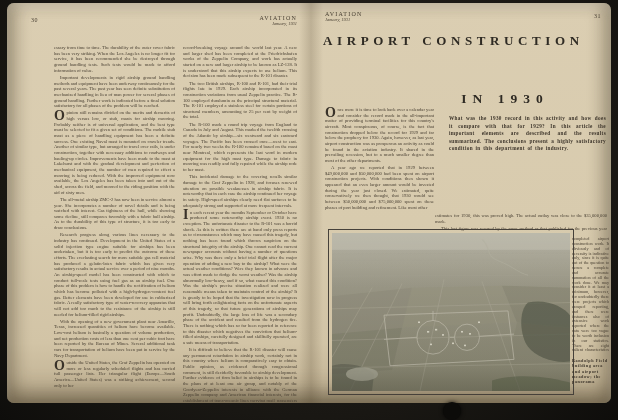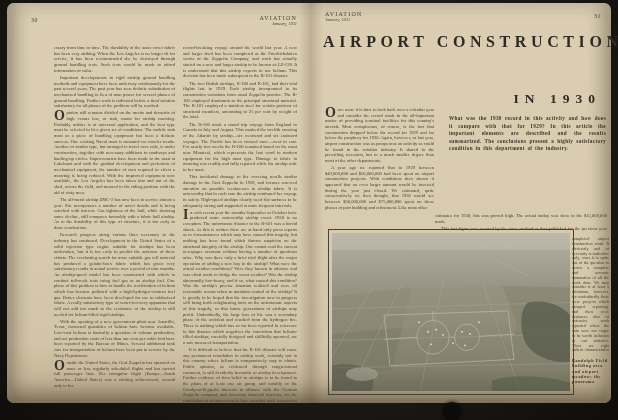--- a/index.html
+++ b/index.html
@@ -36,24 +36,24 @@
   .body-text p.dc::first-letter{
     float:left;font-size:14px;line-height:10.5px;font-weight:bold;
     margin:0.5px 1.5px 0 0;color:#3a332a;
   }
 
   .lp-col1{left:47px;top:42px;width:121px;height:357px;}
   .lp-col2{left:176px;top:42px;width:114px;height:357px;}
 
   .headline1{
     position:absolute;left:14px;top:30px;width:288px;
-    font-size:16px;font-weight:bold;letter-spacing:4.6px;color:#2f2b24;white-space:nowrap;
+    font-size:13px;font-weight:bold;letter-spacing:4.6px;color:#2f2b24;white-space:nowrap;
   }
   .headline2{
-    position:absolute;left:100px;top:88px;width:192px;text-align:right;
+    position:absolute;left:100px;top:88px;width:192px;text-align:center;
     font-size:13.5px;font-weight:bold;letter-spacing:6px;color:#2f2b24;white-space:nowrap;
   }
   .rp-col1{left:16px;top:104px;width:109px;height:114px;}
   .sidebar{
     position:absolute;left:140px;top:112px;width:157px;height:74px;overflow:hidden;
     font-size:5.2px;line-height:7.5px;font-weight:bold;letter-spacing:.35px;word-spacing:1px;
     color:#3c342a;text-align:justify;
   }
   .rp-cont{left:126px;top:210px;width:172px;height:23px;}
   .rp-narrow{left:263px;top:234px;width:37px;height:116px;font-size:4.2px;line-height:4.85px;}

